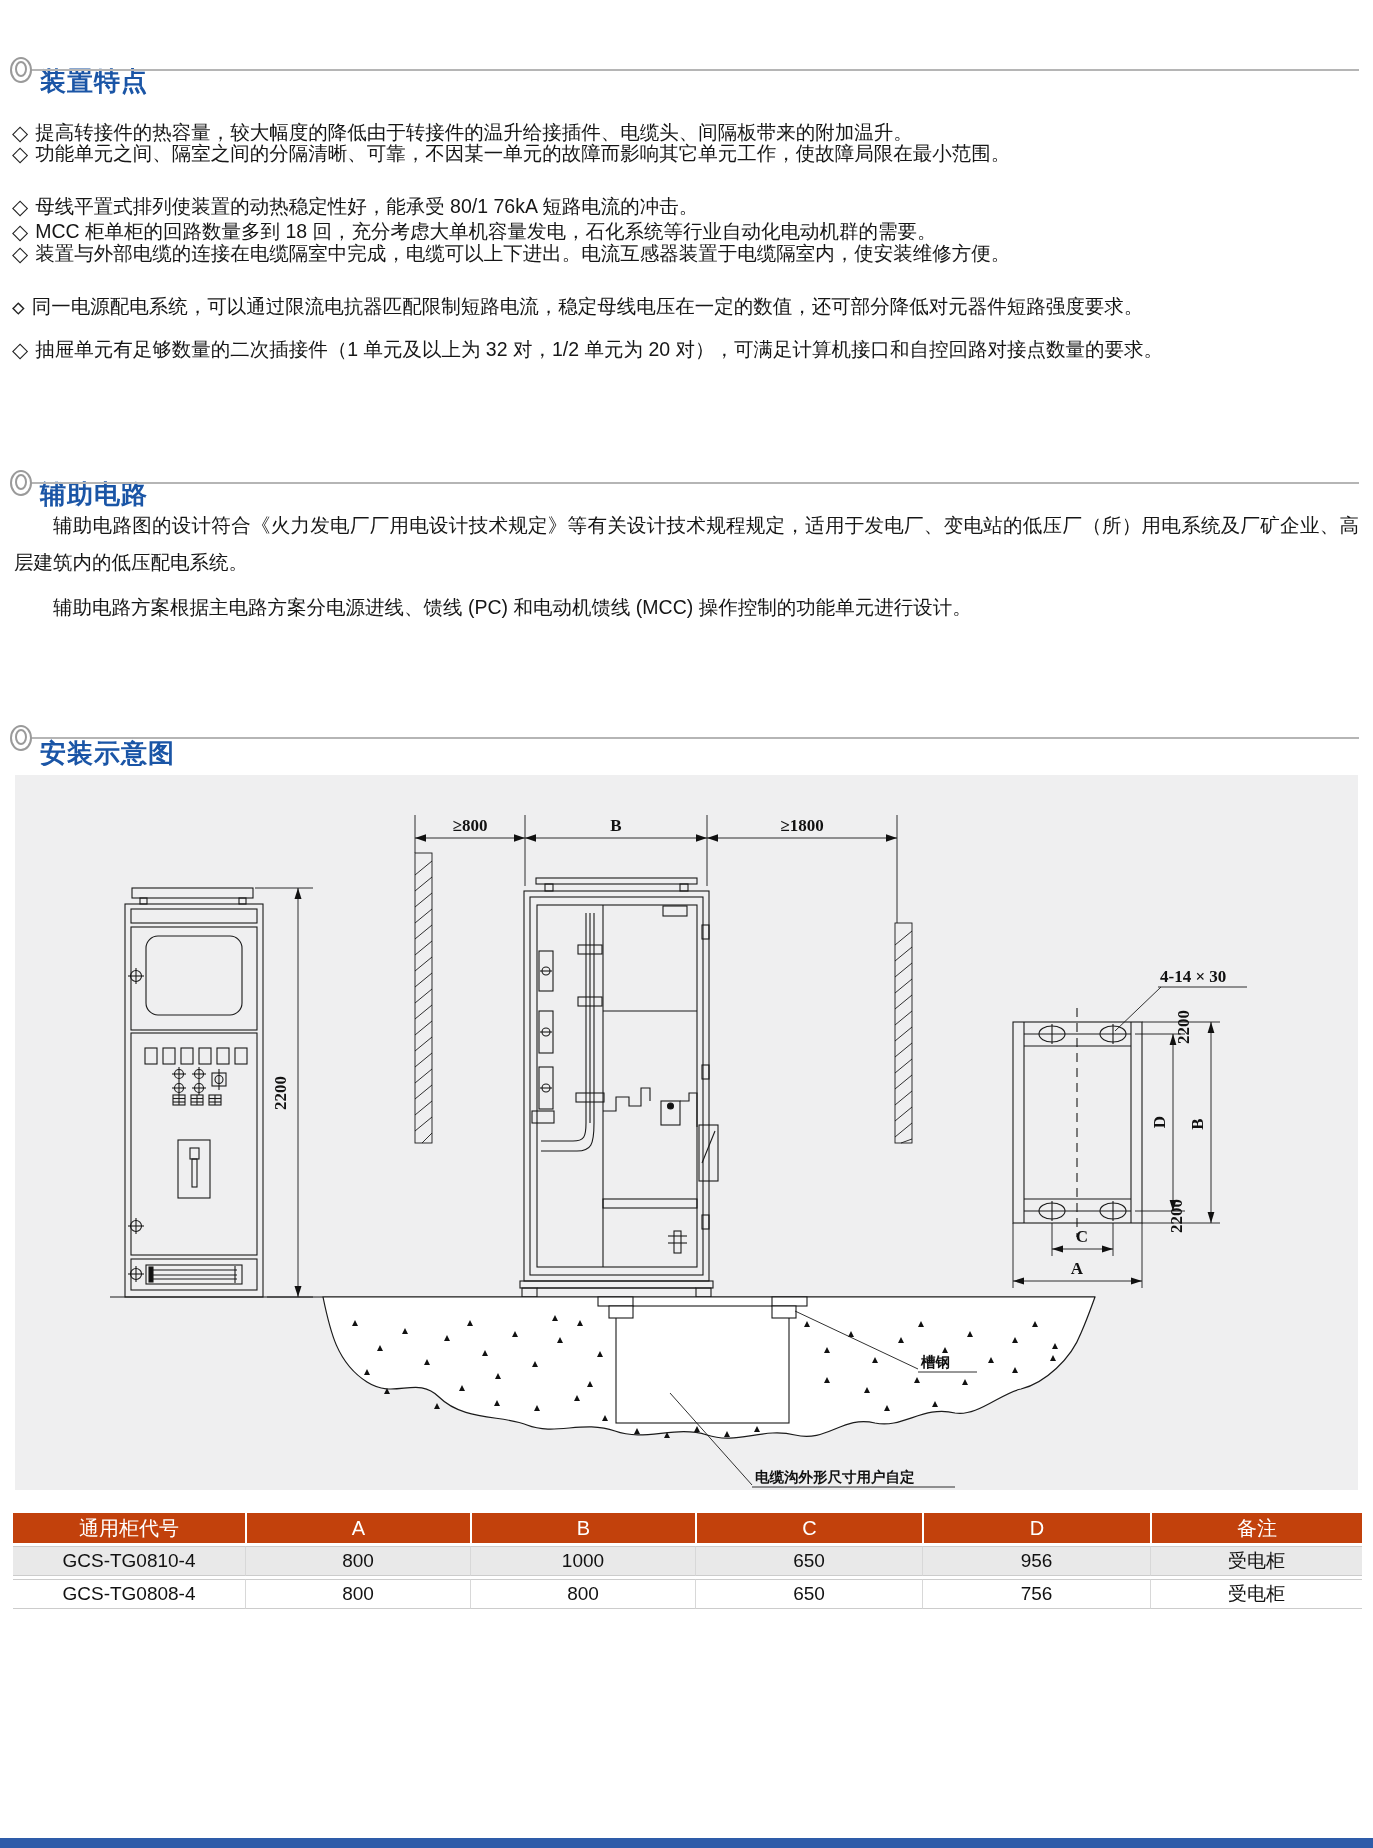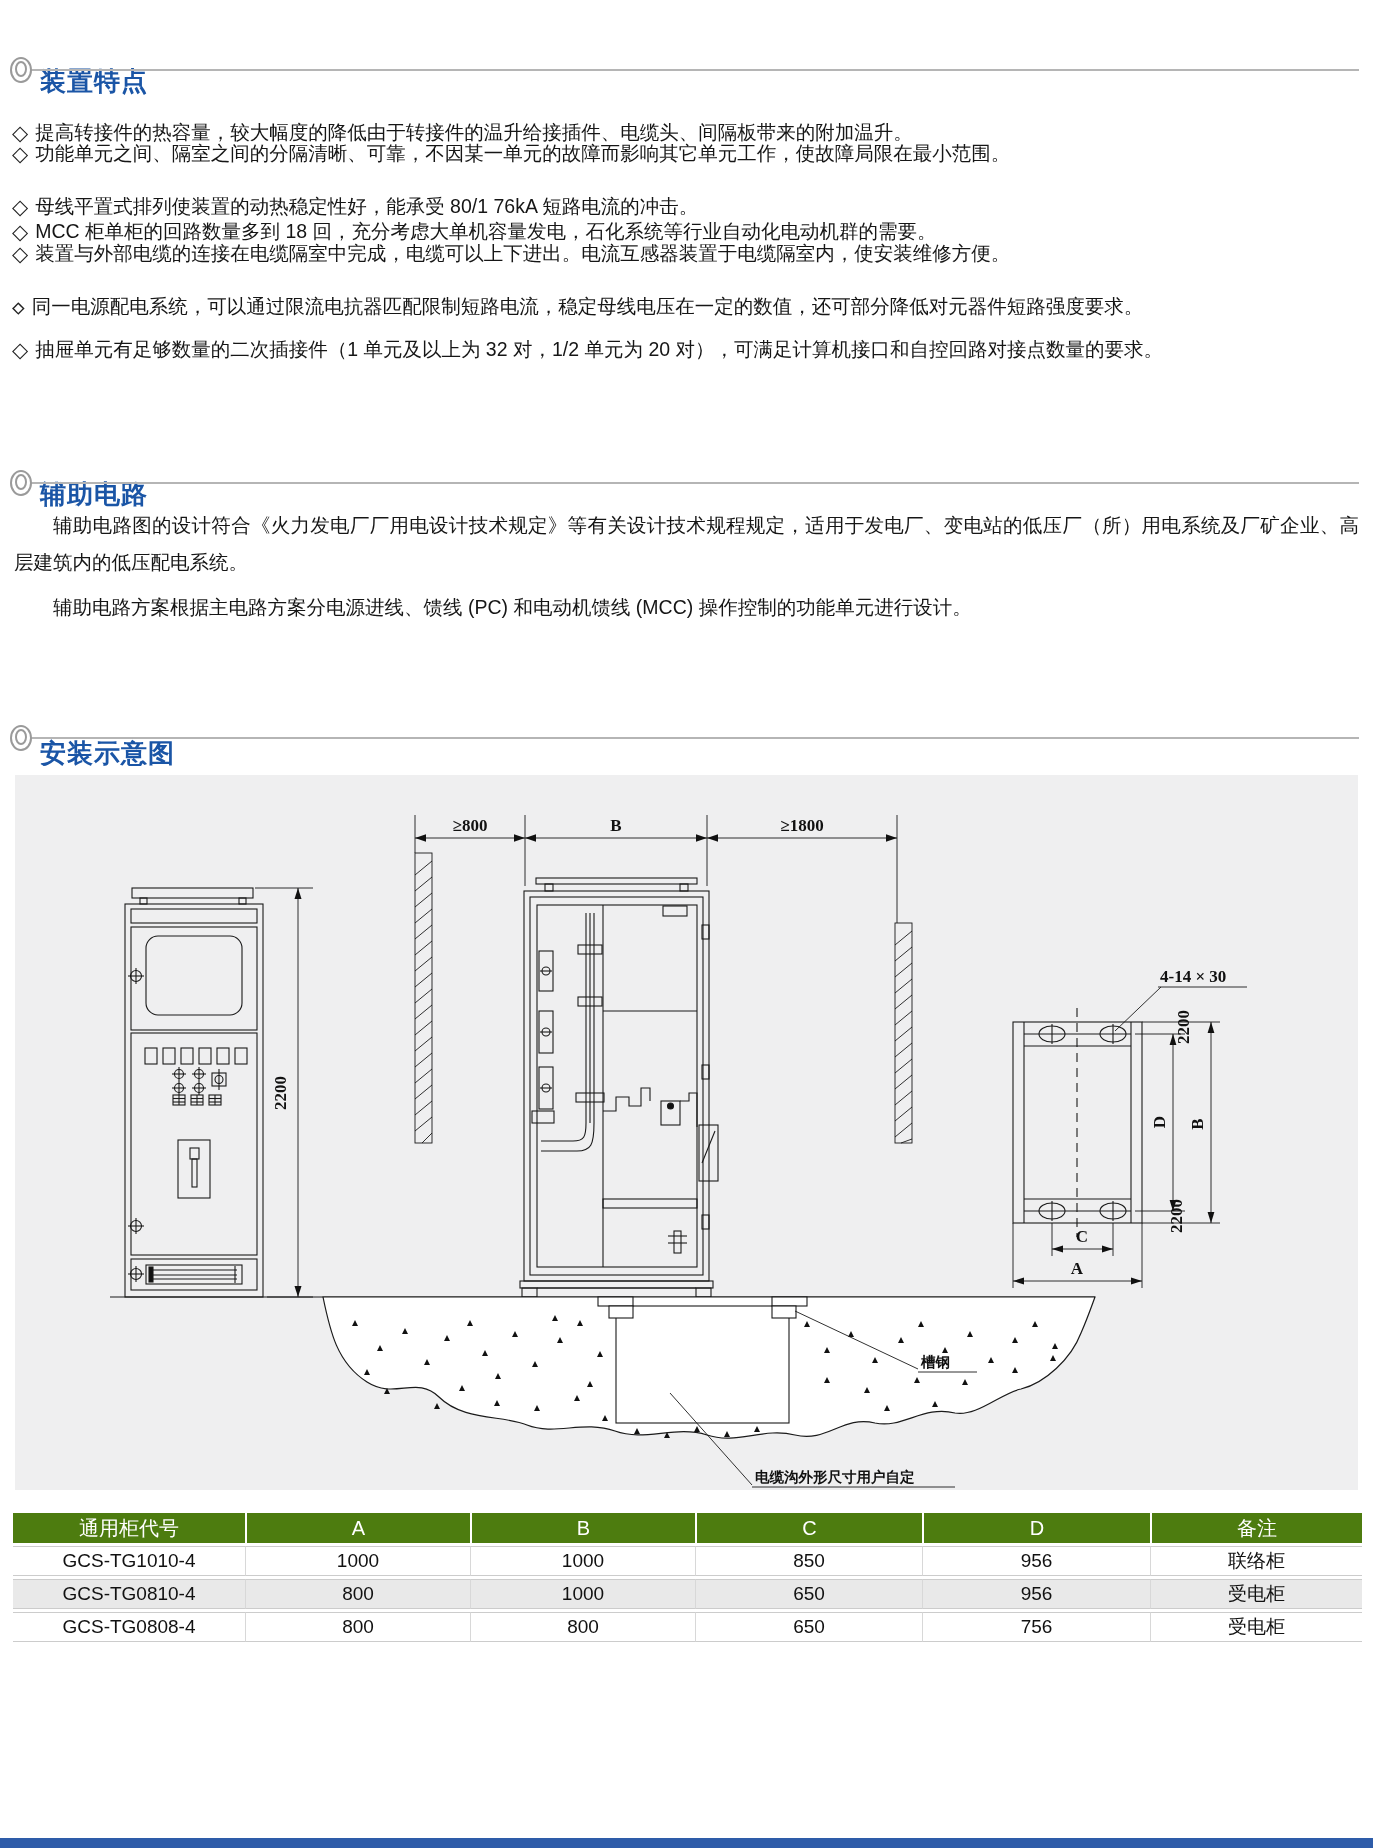--- a/index.html
+++ b/index.html
@@ -29,21 +29,21 @@
   }
   .diagram {
     position:absolute; left:15px; top:775px; width:1343px; height:715px;
     background:#efeff0;
   }
   .spec-table {
     position:absolute; left:13px; top:1510px; width:1349px;
     border-collapse:separate; border-spacing:0 3px; table-layout:fixed;
   }
   .spec-table th {
-    background:#4d7c0f; color:#ffffff; font-weight:400; font-size:20px;
+    background:#c2410c; color:#ffffff; font-weight:400; font-size:20px;
     height:30px; border-left:2px solid #ffffff; padding:0;
   }
   .spec-table th:first-child { border-left:none; }
   .spec-table td {
     text-align:center; font-size:19px; height:28px; padding:0;
     border-top:1px solid #cccccc; border-bottom:1px solid #cccccc;
     border-left:1px solid #d8d8d8; color:#111;
   }
   .spec-table td:first-child { border-left:none; }
   .spec-table tr.odd td { background:#ffffff; }
@@ -343,28 +343,20 @@
   </colgroup>
   <tbody>
       <tr>
     <th>通用柜代号</th>
     <th>A</th>
     <th>B</th>
     <th>C</th>
     <th>D</th>
     <th>备注</th>
   </tr>
-  <tr class="odd">
-    <td>GCS-TG1010-4</td>
-    <td>1000</td>
-    <td>1000</td>
-    <td>850</td>
-    <td>956</td>
-    <td>联络柜</td>
-  </tr>
   <tr class="even">
     <td>GCS-TG0810-4</td>
     <td>800</td>
     <td>1000</td>
     <td>650</td>
     <td>956</td>
     <td>受电柜</td>
   </tr>
   <tr class="odd">
     <td>GCS-TG0808-4</td>

